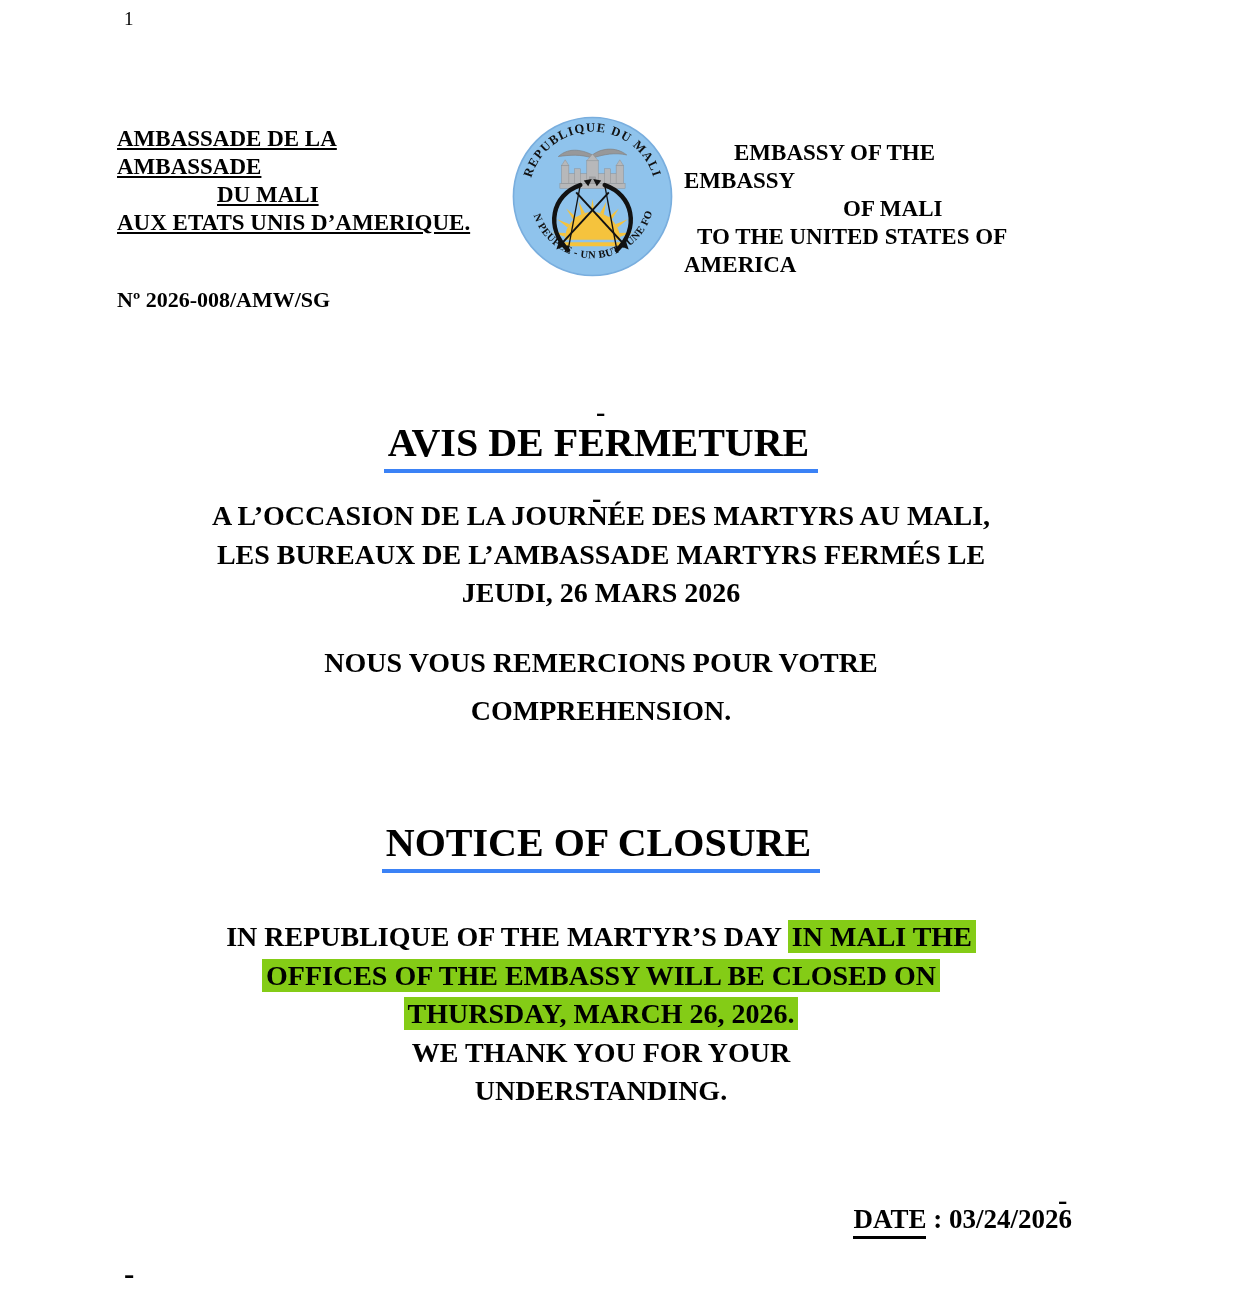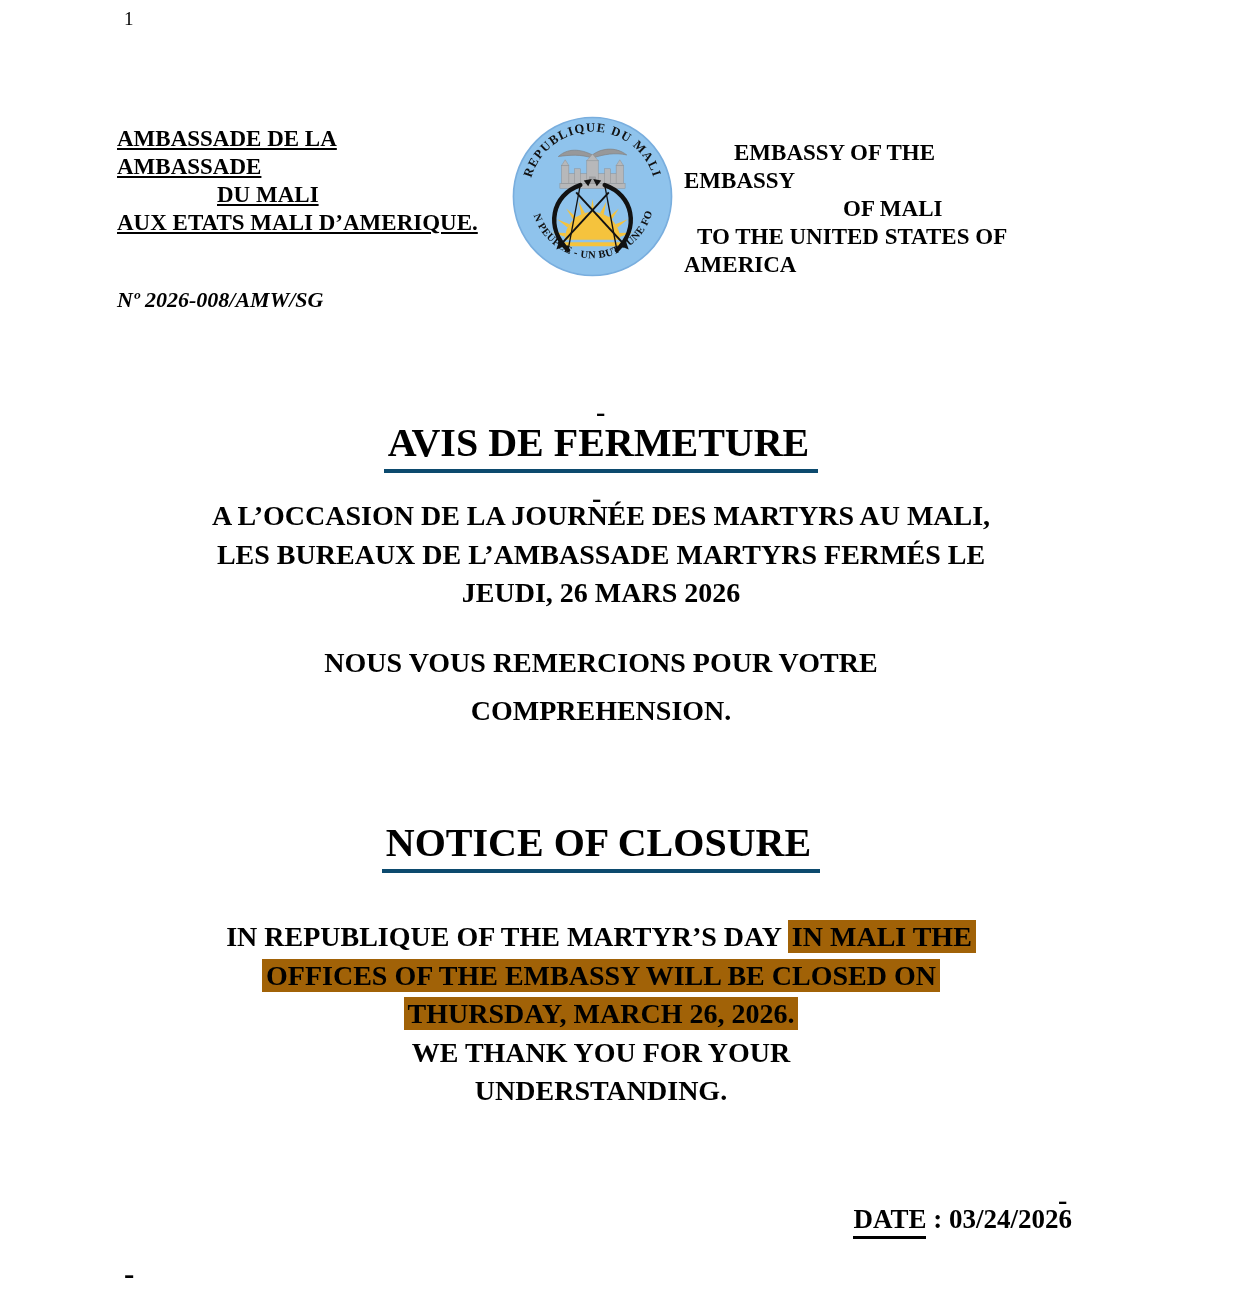--- a/index.html
+++ b/index.html
@@ -16,41 +16,41 @@
   .page-number { left:124px; top:8px; font-size:19px; font-weight:normal; }
 
   .hdr { font-weight:bold; font-size:23px; line-height:28px; white-space:nowrap; }
   .hdr-left  { left:117px; top:125px;text-decoration:underline; }
   .hdr-right { left:684px; top:139px; }
   .ind-100 { padding-left:100px; }
   .ind-50  { padding-left:50px; }
   .ind-159 { padding-left:159px; }
   .ind-13  { padding-left:13px; }
 
-  .reference { left:117px; top:287px; font-size:22px; font-weight:bold; font-style:italic; }
+  .reference { left:117px; top:287px; font-size:22px; font-weight:bold; }
 
   .seal { left:511px; top:115px; width:163px; height:163px; }
 
   .center-col { left:0; width:1202px; text-align:center; font-weight:bold; }
 
   .doc-title { font-size:40px; line-height:46px; }
   .doc-title .u {
     display:inline-block;
-    border-bottom:4px solid #0c4a6e;
+    border-bottom:4px solid #3b82f6;
     padding:0 9px 3px 4px;
   }
   .title-fr { top:420px; }
   .title-en { top:820px; }
 
   .body-text { font-size:28px; line-height:38.5px; }
   .fr-body   { top:497px; }
   .fr-thanks { top:639px; line-height:48px; }
   .en-body   { top:918px; }
 
-  .hl { background:#a16207; padding:1px 4px; }
+  .hl { background:#84cc16; padding:1px 4px; }
 
   .date-line { left:0; width:1072px; top:1204px; text-align:right; font-weight:bold; font-size:27px; }
   .date-line .u { display:inline-block; border-bottom:3px solid #000; padding-bottom:1px; }
 
   .stray-dash { font-weight:bold; font-size:28px; line-height:32px; }
   .dash-1 { left:596px; top:396px; }
   .dash-2 { left:592px; top:482px; }
   .dash-3 { left:1058px; top:1184px; }
   .dash-4 { left:124px; top:1258px; font-size:31px; }
 
@@ -60,21 +60,21 @@
 <body>
 
 <div class="page">
 
   <div class="abs page-number">1</div>
 
   <div class="abs hdr hdr-left">
     <div>AMBASSADE DE LA</div>
     <div>AMBASSADE</div>
     <div class="ind-100">DU MALI</div>
-    <div>AUX ETATS MALI D’AMERIQUE.</div>
+    <div>AUX ETATS UNIS D’AMERIQUE.</div>
   </div>
 
   <div class="abs seal">
     <svg viewBox="0 0 200 200" width="163" height="163">
       <defs>
         <path id="sealTop" d="M 24,116 A 78,78 0 1 1 176,116" fill="none"></path>
         <path id="sealBottom" d="M 27,121 A 76,76 0 0 0 173,121" fill="none"></path>
       </defs>
       <circle cx="100" cy="100" r="97" fill="#8fc3ec" stroke="#79aede" stroke-width="2"></circle>
 

